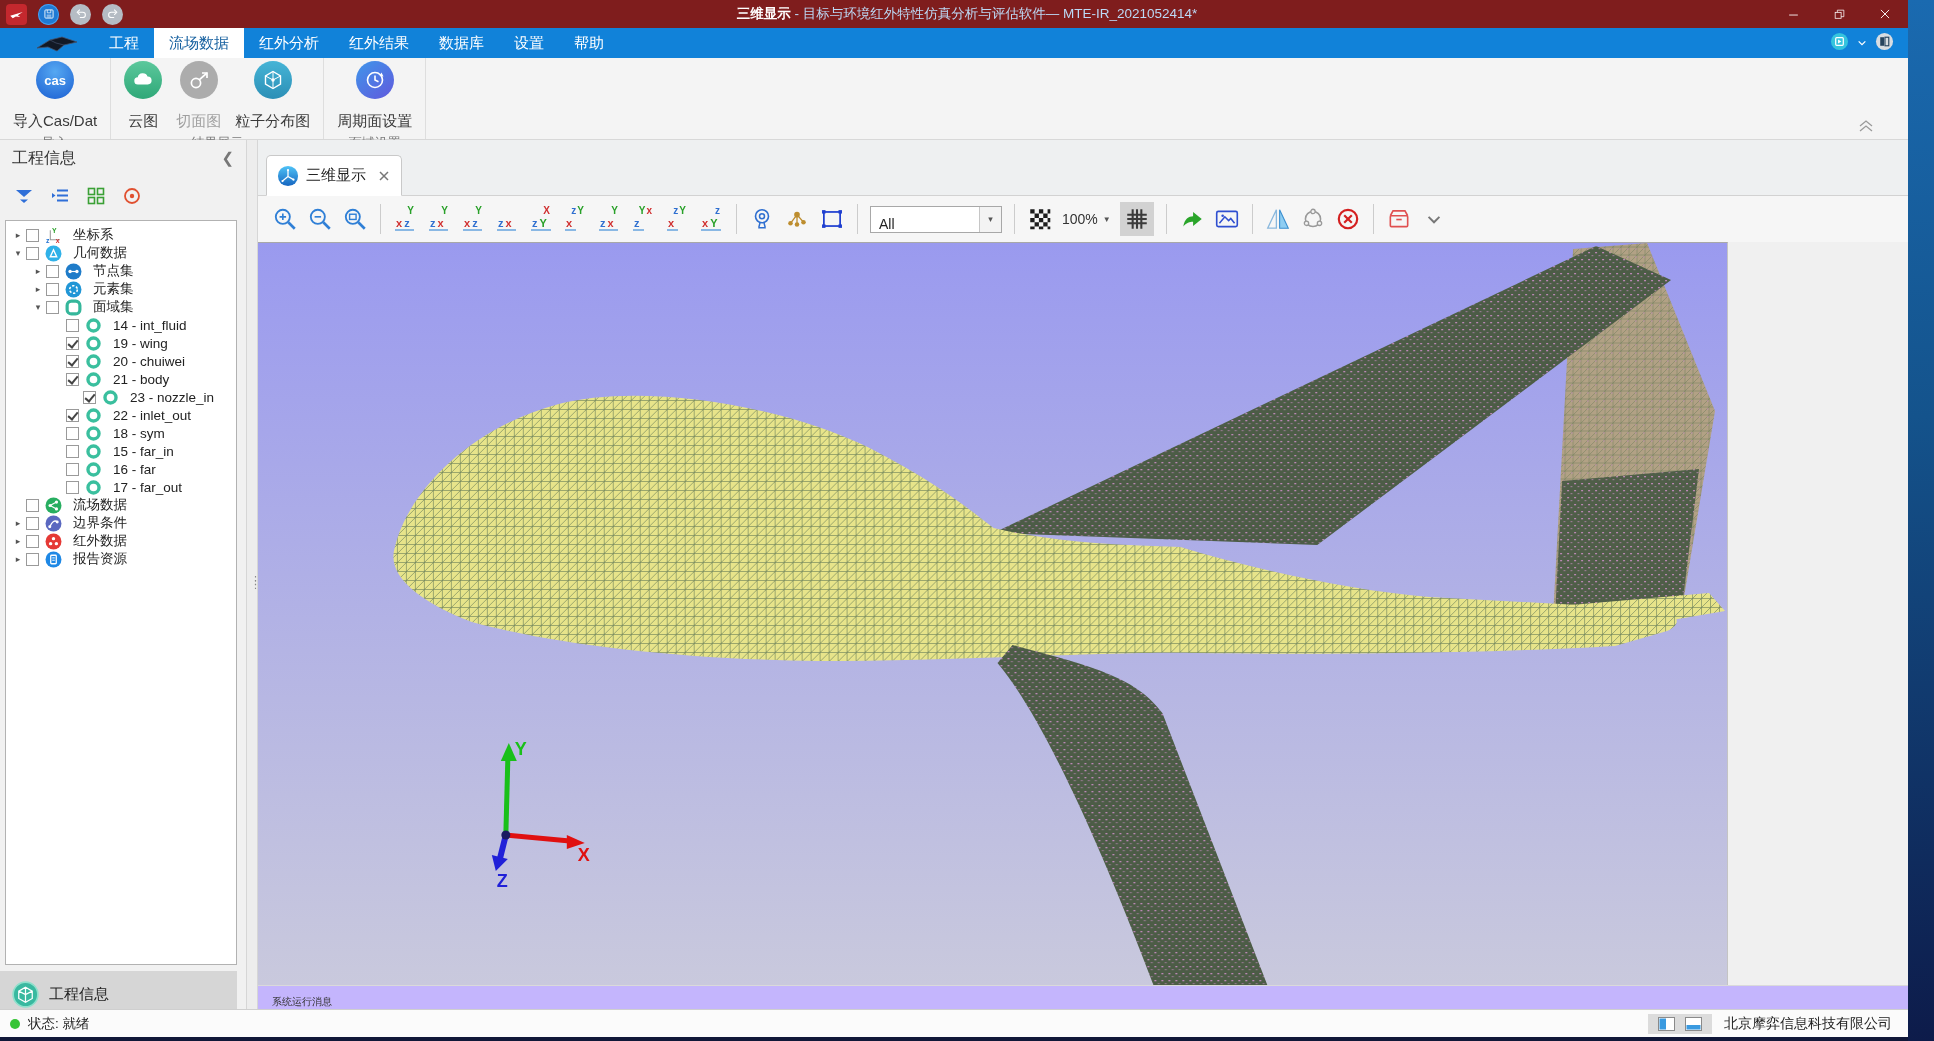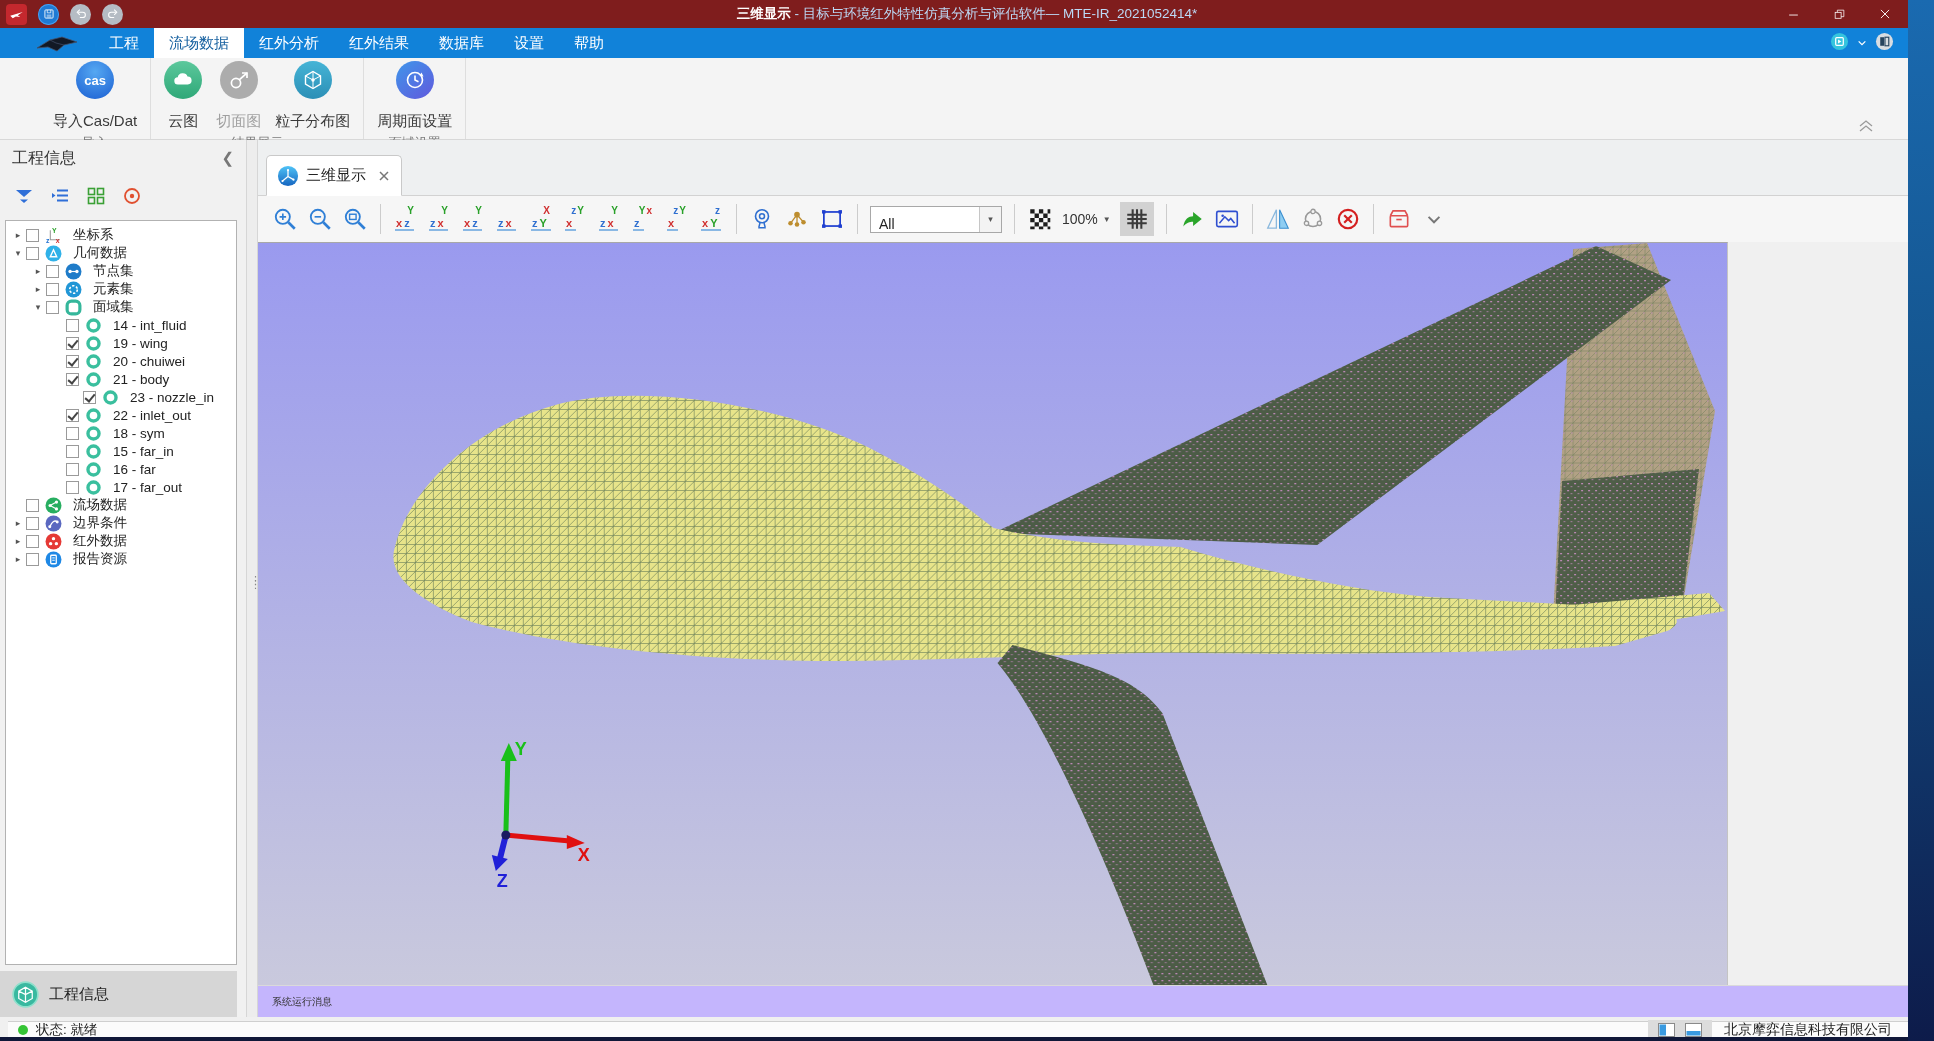--- a/index.html
+++ b/index.html
@@ -21,21 +21,21 @@
 
   
   #menubar { position:absolute; left:0; top:28px; right:26px; height:30px; background:#1182d9; display:flex; align-items:center; z-index:5; }
   #applogo { margin-left:34px; width:46px; height:26px; }
   #menuitems { display:flex; margin-left:14px; height:30px; }
   .mi { padding:0 15px; line-height:30px; color:#fff; font-size:15px; cursor:default; }
   .mi.active { background:#fff; color:#135e9e; }
   #menuRight { margin-left:auto; margin-right:14px; display:flex; align-items:center; gap:8px; }
 
   
-  #ribbon { position:absolute; left:0; top:58px; right:26px; height:82px; background:#f4f4f4; border-bottom:1px solid #d8d8d8;padding-left:40px; }
+  #ribbon { position:absolute; left:0; top:58px; right:26px; height:82px; background:#f4f4f4; border-bottom:1px solid #d8d8d8; }
   #ribbonGroups { display:flex; height:100%; }
   .rb-group { display:flex; flex-direction:column; border-right:1px solid #dedede; padding:0 6px; }
   .rb-row { display:flex; flex:1; align-items:flex-start; }
   .rb-btn { display:flex; flex-direction:column; align-items:center; padding:3px 7px 0; }
   .rb-ic { width:38px; height:38px; border-radius:50%; display:flex; align-items:center; justify-content:center; color:#fff; font-size:13px; font-weight:bold; }
   .ic-blue  { background:radial-gradient(circle at 50% 28%, #55a8f2, #1b5fd2); }
   .ic-blue2 { background:linear-gradient(140deg,#3f96ea,#6159dd); }
   .ic-green { background:linear-gradient(180deg,#5cc89c,#2fa878); }
   .ic-teal  { background:linear-gradient(180deg,#45b4d6,#2c8fb6); }
   .ic-grey  { background:#acacac; }
@@ -79,21 +79,21 @@
   .vbot { position:absolute; bottom:3px; left:2px; font-size:11px; letter-spacing:2px; border-bottom:2px solid #8ab8e4; padding:0 2px 0 1px; }
   .vdd { width:132px; height:27px; background:#fff; border:1px solid #a8a8a8; display:flex; align-items:flex-end; font-size:14px; color:#222; padding-left:8px; flex:none; }
   .dbtn { margin-left:auto; width:22px; height:100%; border-left:1px solid #c6c6c6; display:flex; align-items:center; justify-content:center; color:#555; font-size:9px; background:#f3f3f3; }
   .vzoom { display:flex; align-items:center; gap:5px; font-size:14px; color:#333; flex:none; }
   .vzoom .vz-caret { font-size:8px; color:#555; }
 
   #viewport { position:absolute; left:0; top:102px; width:1470px; bottom:32px; border-top:1px solid #a8a8a8; border-right:1px solid #c4c4c4; }
   #msgbar { position:absolute; left:0; right:0; bottom:0; height:32px; background:#c4b5fd; border-top:1px solid #dadada; display:flex; align-items:center; padding-left:14px; font-size:10px; color:#333; }
 
   
-  #statusbar { position:absolute; left:8px; right:26px; bottom:4px; height:16px; background:#fbfbfb; border-top:1px solid #cfcfcf; display:flex; align-items:center; padding-left:10px; font-size:13.5px; color:#222; }
+  #statusbar { position:absolute; left:0; right:26px; bottom:4px; height:28px; background:#fbfbfb; border-top:1px solid #cfcfcf; display:flex; align-items:center; padding-left:10px; font-size:13.5px; color:#222; }
   .sdot { width:10px; height:10px; border-radius:50%; background:#35c435; margin-right:8px; }
   #sbright { margin-left:auto; display:flex; align-items:center; }
   .sb-chip { background:#dcdcdc; display:flex; align-items:center; gap:10px; padding:1px 10px; height:20px; }
   .sb-ic { width:17px; height:14px; }
   #company { margin:0 16px 0 12px; font-size:14px; color:#222; }
 
   #edgestrip { position:absolute; right:0; top:0; width:26px; height:100%; background:linear-gradient(180deg,#1a6ab0 0%,#14538c 40%,#0d1b4a 100%); z-index:9; }
   #bottomedge { position:absolute; left:0; right:26px; bottom:0; height:4px; background:#101738; }
 </style>
 </head>

